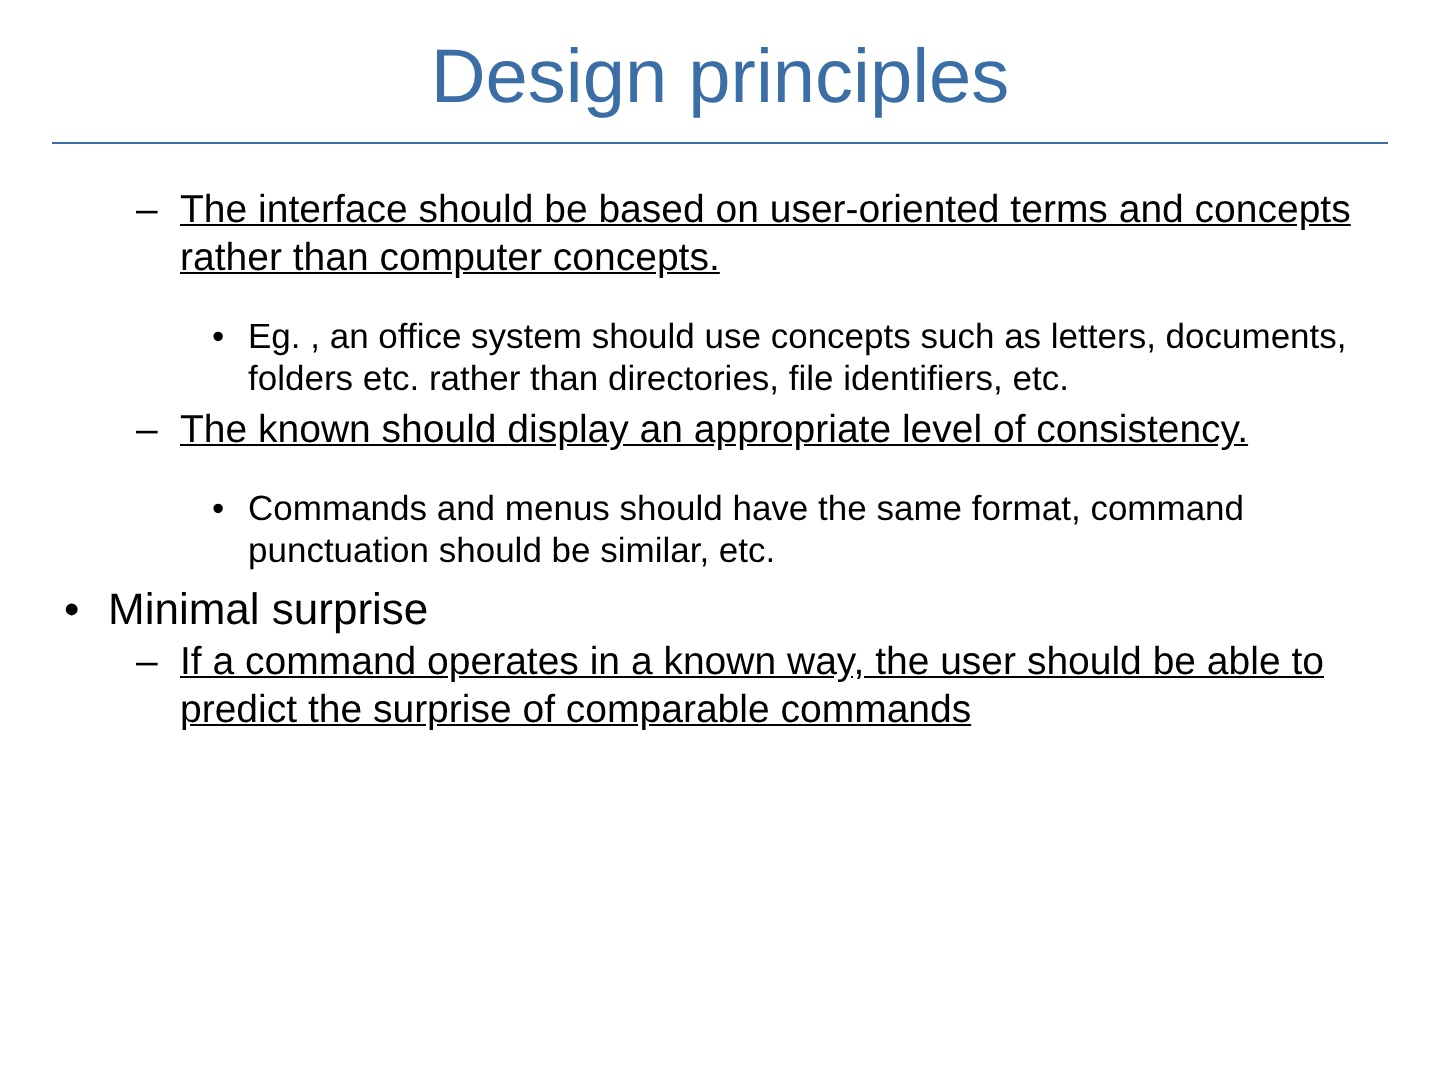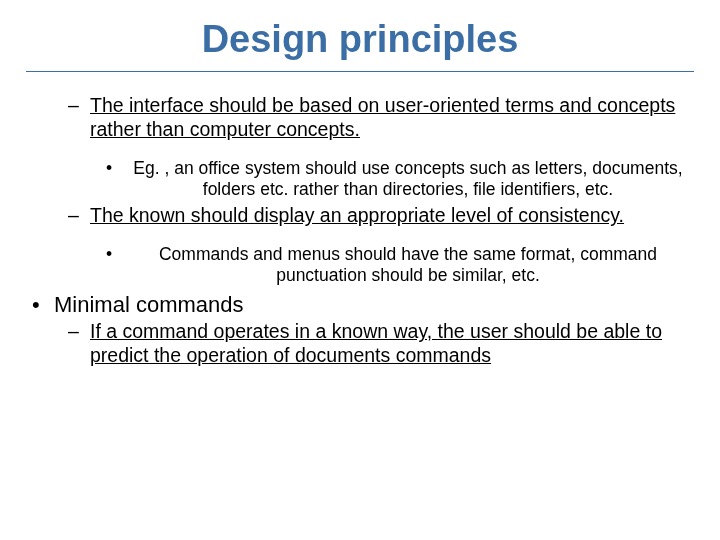--- a/index.html
+++ b/index.html
@@ -11,21 +11,21 @@
     color: #000000;
     overflow: hidden;
   }
   .slide {
     width: 100%;
     height: 100%;
     padding: 18px 28px 20px 28px;
   }
   .title {
     font-size: 38px;
-    font-weight: 700;
+    font-weight: 400;
     color: #3a6ea5;
     text-align: center;
     padding-bottom: 10px;
   }
   .rule {
     border: none;
     border-top: 1.5px solid #3a6ea5;
     margin: 0 -2px 22px -2px;
   }
   .bullets {
@@ -61,21 +61,20 @@
     top: 0;
     font-size: 19.5px;
   }
   .lvl3 {
     padding-left: 96px;
     position: relative;
     font-size: 17.5px;
     line-height: 1.22;
     margin-top: 16px;
     margin-bottom: 4px;
-    text-align: center;
   }
   .lvl3::before {
     content: "•";
     position: absolute;
     left: 78px;
     top: 0;
     font-size: 17.5px;
   }
 </style>
 </head>
@@ -85,17 +84,17 @@
   <h1 class="title">Design principles</h1>
   <hr class="rule">
   <ul class="bullets">
 
     <li class="lvl2">The interface should be based on user-oriented terms and concepts rather than computer concepts.</li>
     <li class="lvl3">Eg. , an office system should use concepts such as letters, documents, folders etc. rather than directories, file identifiers, etc.</li>
 
     <li class="lvl2">The known should display an appropriate level of consistency.</li>
     <li class="lvl3">Commands and menus should have the same format, command punctuation should be similar, etc.</li>
 
-    <li class="lvl1">Minimal commands</li>
-    <li class="lvl2">If a command operates in a known way, the user should be able to predict the operation of documents commands</li>
+    <li class="lvl1">Minimal surprise</li>
+    <li class="lvl2">If a command operates in a known way, the user should be able to predict the surprise of comparable commands</li>
 
   </ul>
 </div>
 
 </body></html>

